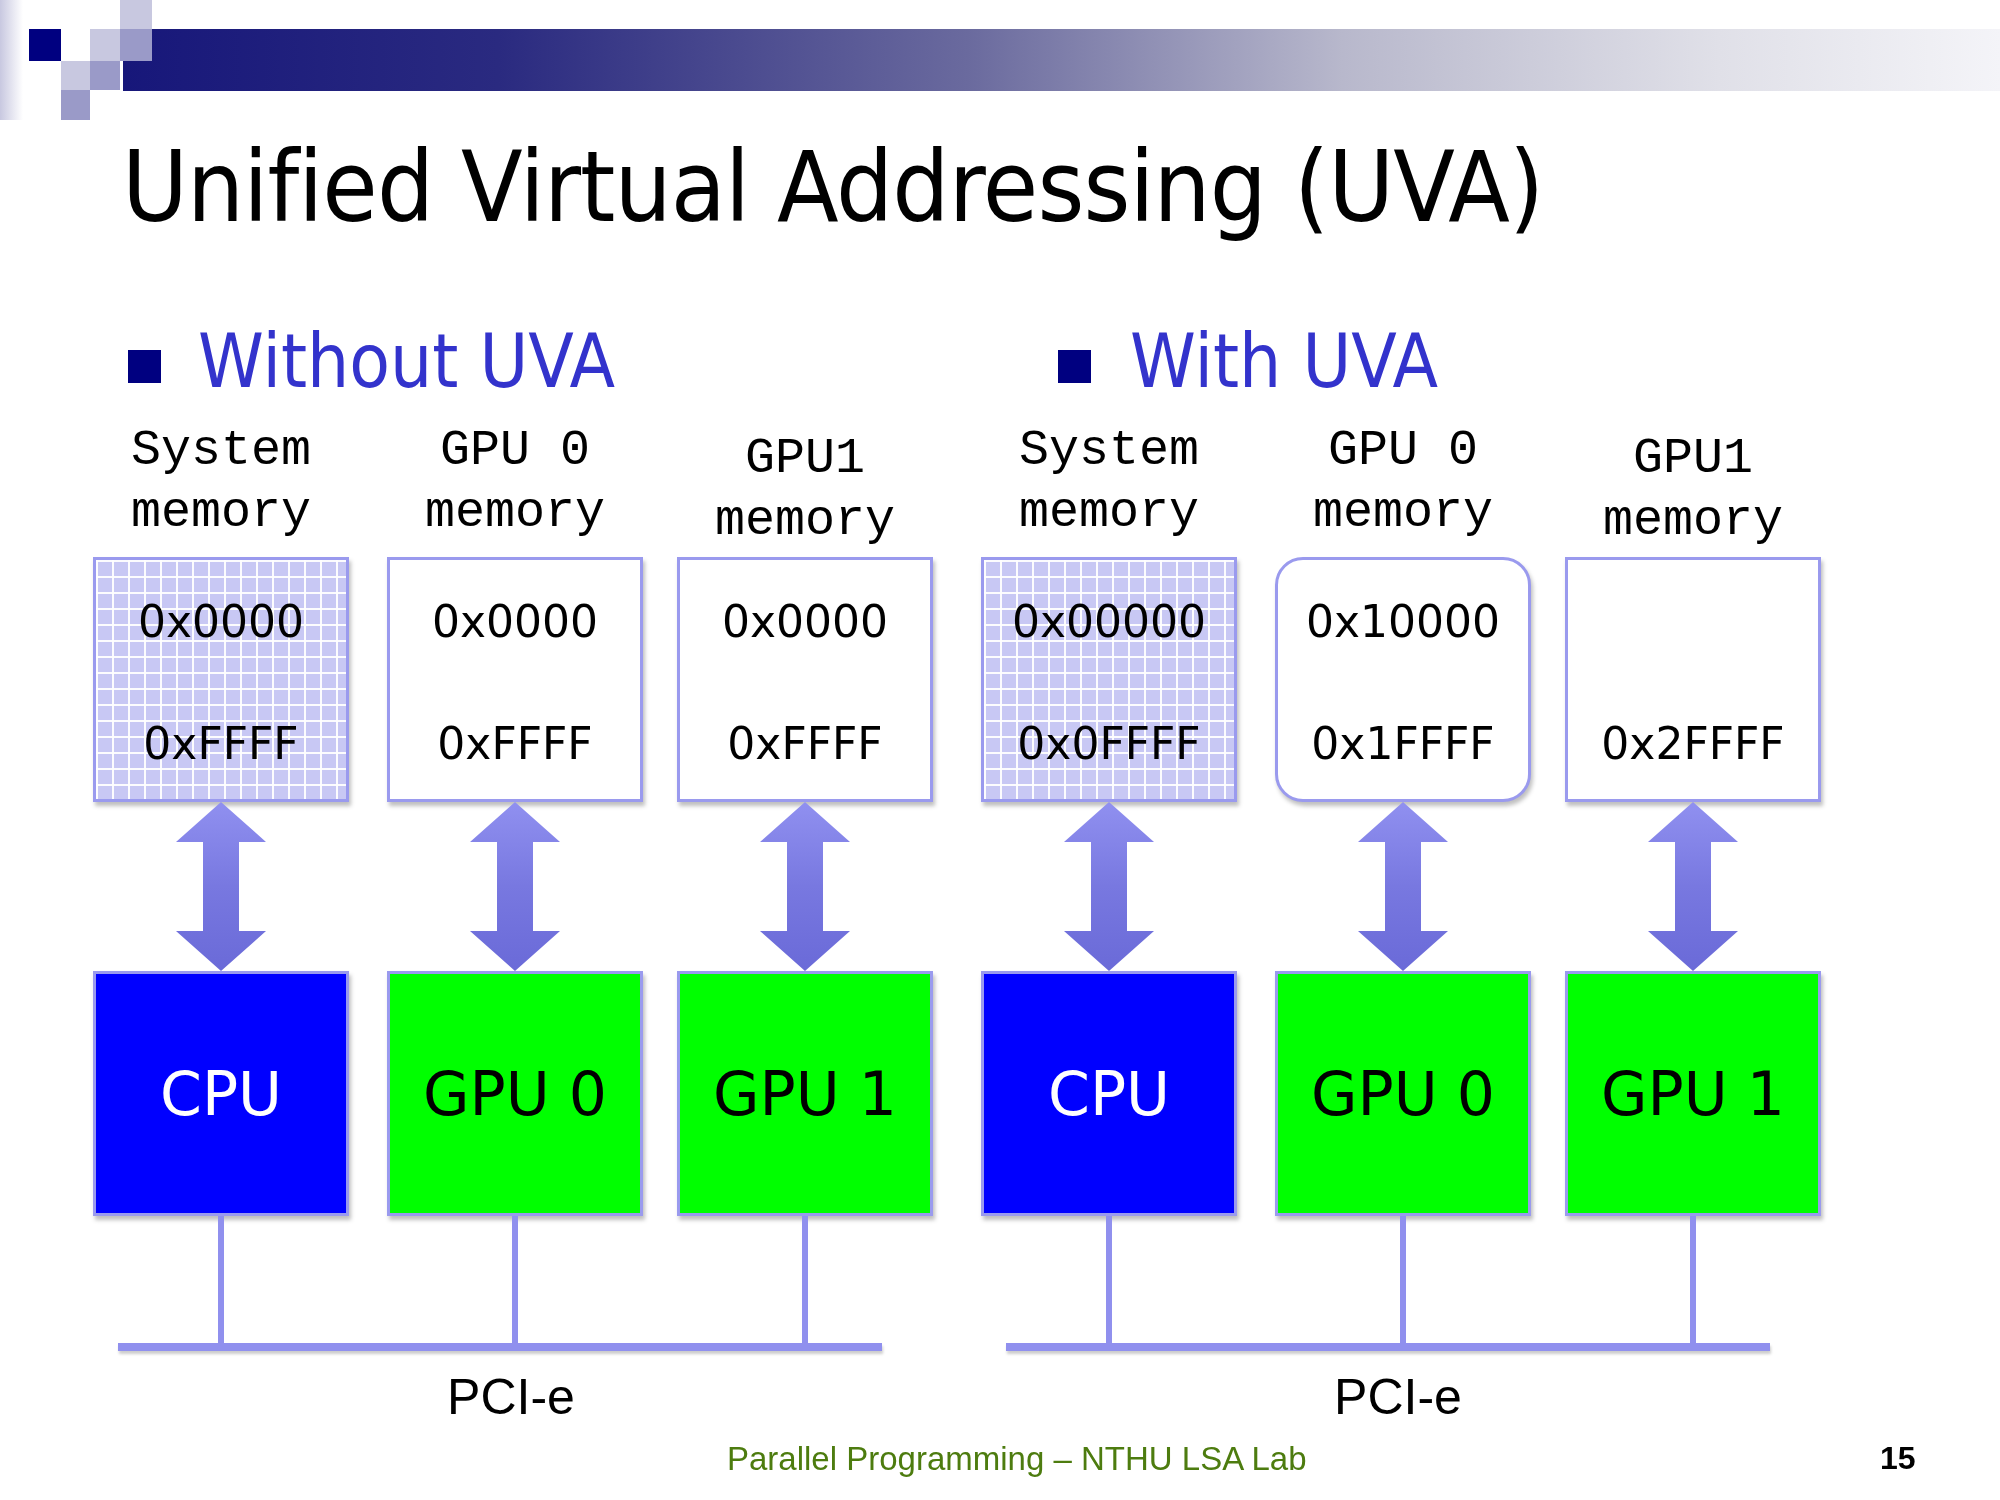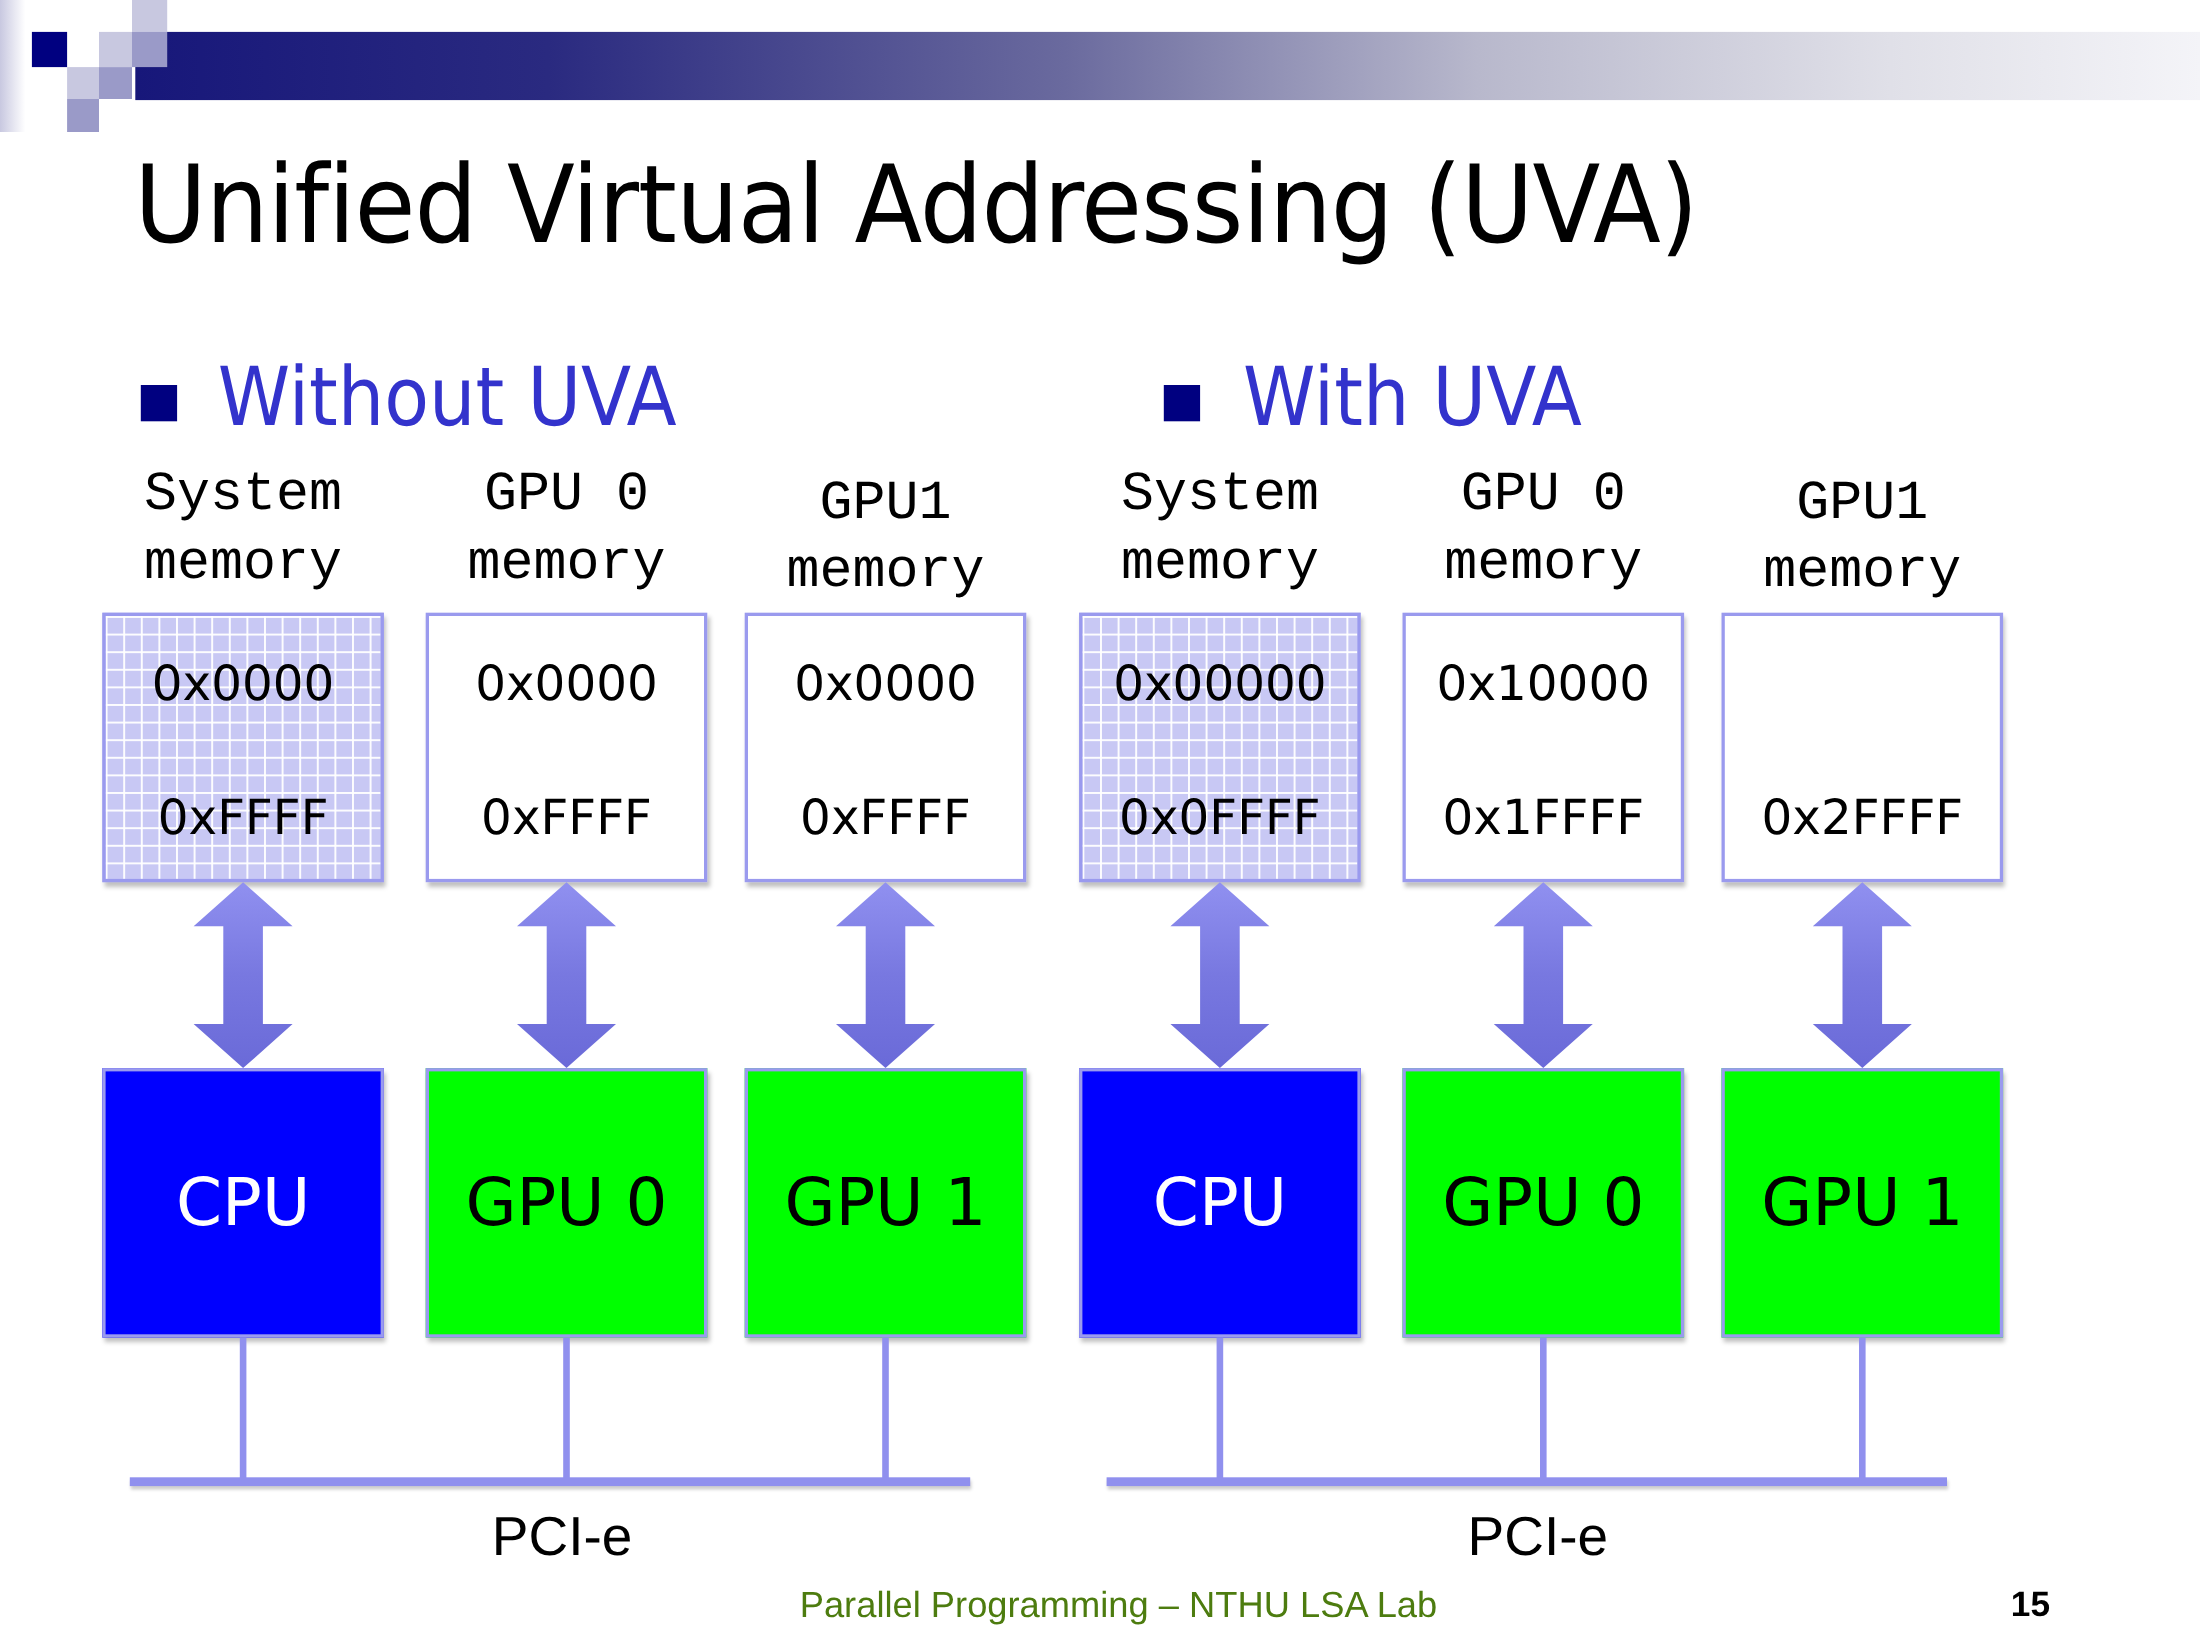--- a/index.html
+++ b/index.html
@@ -137,21 +137,21 @@
         <polygon points="45,0 90,40 63,40 63,129 90,129 45,169 0,129 27,129 27,40 0,40" fill="url(#ag10)"></polygon>
     </svg>
     <div class="abs proc-box" style="left:981px;top:971px;background:#0000ff;">
         <span class="proc-label" style="color:#ffffff;">CPU</span>
     </div>
     <div class="abs vline" style="left:1106px;top:1216px;height:131px;"></div>
     <div class="abs col-label" style="left:1403px;top:420px;">
         <div>GPU 0</div>
         <div>memory</div>
     </div>
-    <div class="abs mem-box" style="left:1275px;top:557px;">
+    <div class="abs mem-box" style="left:1275px;top:557px;border-radius:28px;">
         <div class="addr top">0x10000</div>
         <div class="addr bot">0x1FFFF</div>
     </div>
     <svg class="arrow" style="left:1358px;top:802px;" width="90" height="169">
         <defs>
         <linearGradient id="ag11" x1="0" y1="0" x2="0" y2="1">
           <stop offset="0" stop-color="#9090f0"></stop>
           <stop offset="0.5" stop-color="#7878e0"></stop>
           <stop offset="1" stop-color="#6a6ad8"></stop>
         </linearGradient>
@@ -181,13 +181,13 @@
     </svg>
     <div class="abs proc-box" style="left:1565px;top:971px;background:#00ff00;">
         <span class="proc-label" style="color:#000000;">GPU 1</span>
     </div>
     <div class="abs vline" style="left:1690px;top:1216px;height:131px;"></div>
     <div class="abs bus" style="left:1006px;top:1343px;width:764px;"></div>
     <div class="abs pcie" style="left:1398px;top:1368px;">PCI-e</div>
   </div>
 
 <div class="abs footer" style="left:727px;top:1440px;">Parallel Programming – NTHU LSA Lab</div>
-<div class="abs page-num" style="left:1828px;top:1440px;text-align:right;">15</div>
+<div class="abs page-num" style="left:1880px;top:1440px;text-align:right;">15</div>
 
 </body></html>

